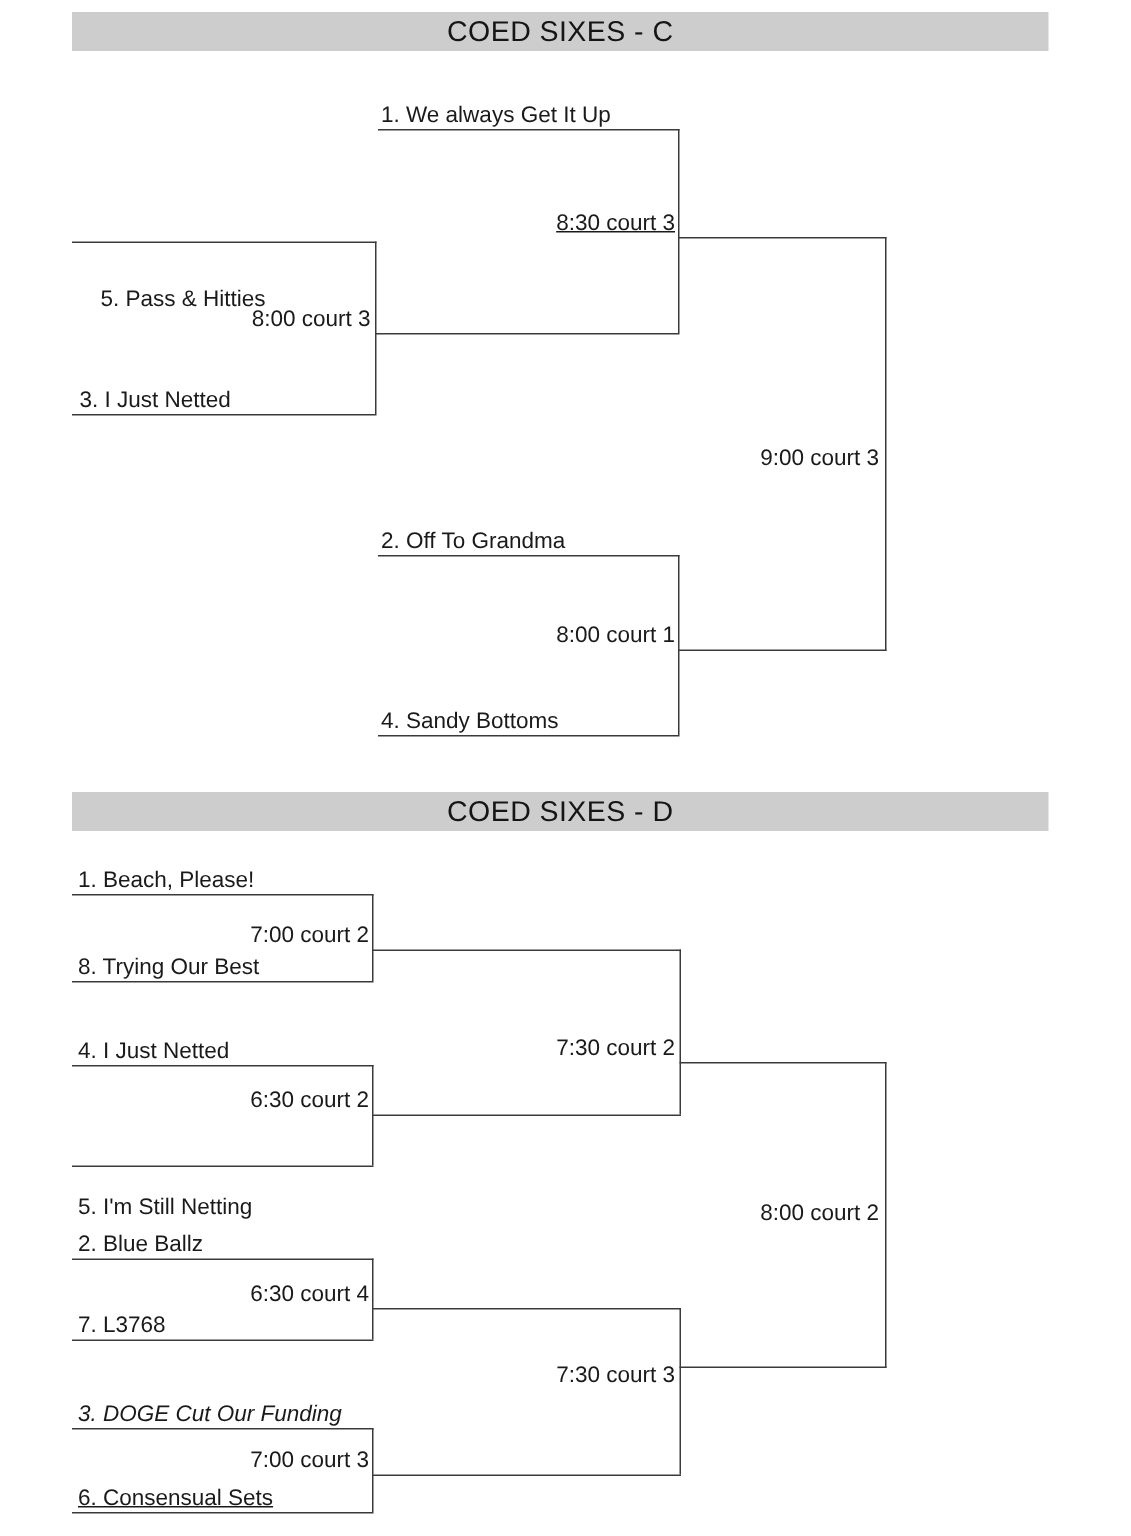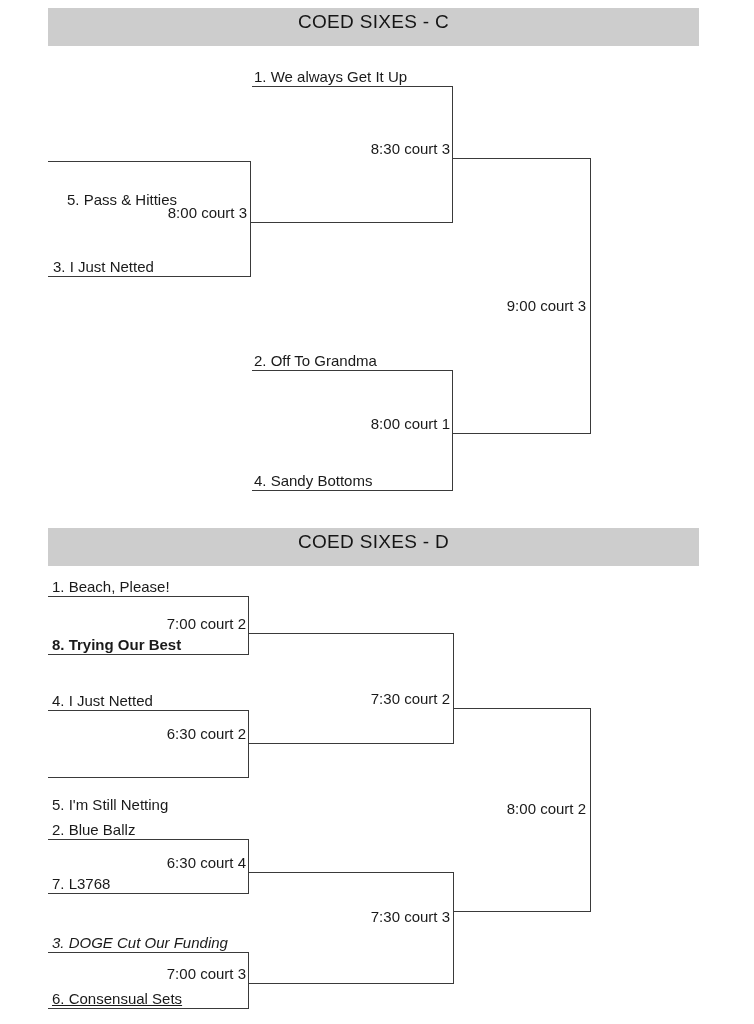--- a/index.html
+++ b/index.html
@@ -5,21 +5,21 @@
   html,body{margin:0;padding:0;background:#ffffff;}
   #sheet{
     position:relative;
     width:754px;height:1024px;
     background:#ffffff;
     font-family:"Liberation Sans",sans-serif;
     color:#1a1a1a;
     overflow:hidden;
   }
   .header{
-    position:absolute;left:48px;width:651px;height:38px;
+    position:absolute;left:48px;width:651px;height:26px;
     background:#cdcdcd;
     text-align:center;line-height:27px;
     font-size:19px;color:#151515;
     letter-spacing:0.3px;
   }
   .team{
     position:absolute;
     font-size:15px;line-height:19px;
     white-space:nowrap;
   }
@@ -40,21 +40,21 @@
     <div class="header" style="top:8px;">
       <span>COED SIXES - C</span>
     </div>
 
     <div class="team" style="left:254px;top:67px;">1. We always Get It Up</div>
     <div class="team" style="left:67px;top:142px;margin-top:48px;">5. Pass &amp; Hitties</div>
     <div class="team" style="left:53px;top:257px;">3. I Just Netted</div>
     <div class="team" style="left:254px;top:351px;">2. Off To Grandma</div>
     <div class="team" style="left:254px;top:471px;">4. Sandy Bottoms</div>
 
-    <div class="time" style="right:304px;top:139px;">8:30 court 3</div>
+    <div class="time" style="right:304px;top:139px;text-decoration:underline;">8:30 court 3</div>
     <div class="time" style="right:507px;top:203px;">8:00 court 3</div>
     <div class="time" style="right:304px;top:414px;">8:00 court 1</div>
     <div class="time" style="right:168px;top:296px;">9:00 court 3</div>
 
     <div class="hline" style="left:252px;top:86px;width:201px;"></div>
     <div class="vline" style="left:452px;top:86px;height:136px;"></div>
     <div class="hline" style="left:452px;top:158px;width:139px;"></div>
 
     <div class="hline" style="left:48px;top:161px;width:203px;"></div>
     <div class="hline" style="left:48px;top:276px;width:203px;"></div>
@@ -68,21 +68,21 @@
 
     <div class="vline" style="left:590px;top:158px;height:276px;"></div>
   </div>
 
   <div>
     <div class="header" style="top:528px;">
       <span>COED SIXES - D</span>
     </div>
 
     <div class="team" style="left:52px;top:577px;">1. Beach, Please!</div>
-    <div class="team" style="left:52px;top:635px;font-weight:bold;">8. Trying Our Best</div>
+    <div class="team" style="left:52px;top:635px;">8. Trying Our Best</div>
     <div class="team" style="left:52px;top:691px;">4. I Just Netted</div>
     <div class="team" style="left:52px;top:758px;margin-top:37px;">5. I'm Still Netting</div>
     <div class="team" style="left:52px;top:820px;">2. Blue Ballz</div>
     <div class="team" style="left:52px;top:874px;">7. L3768</div>
     <div class="team" style="left:52px;top:933px;font-style:italic;">3. DOGE Cut Our Funding</div>
     <div class="team" style="left:52px;top:989px;text-decoration:underline;">6. Consensual Sets</div>
 
     <div class="time" style="right:508px;top:614px;">7:00 court 2</div>
     <div class="time" style="right:508px;top:724px;">6:30 court 2</div>
     <div class="time" style="right:304px;top:689px;">7:30 court 2</div>

